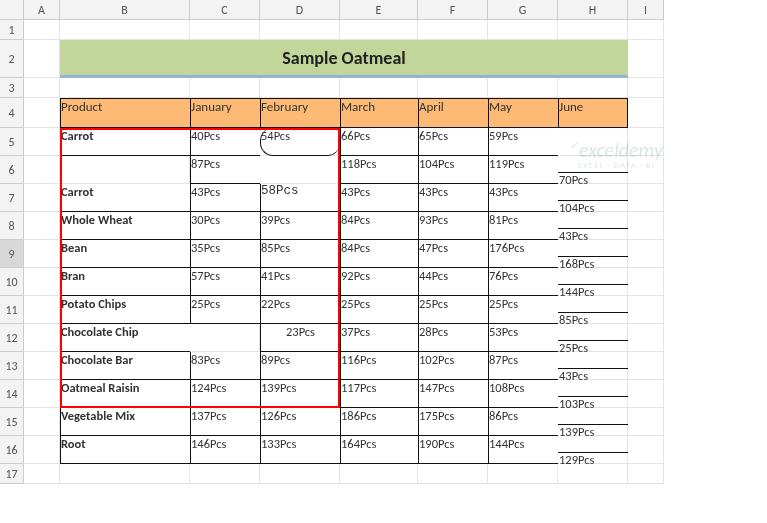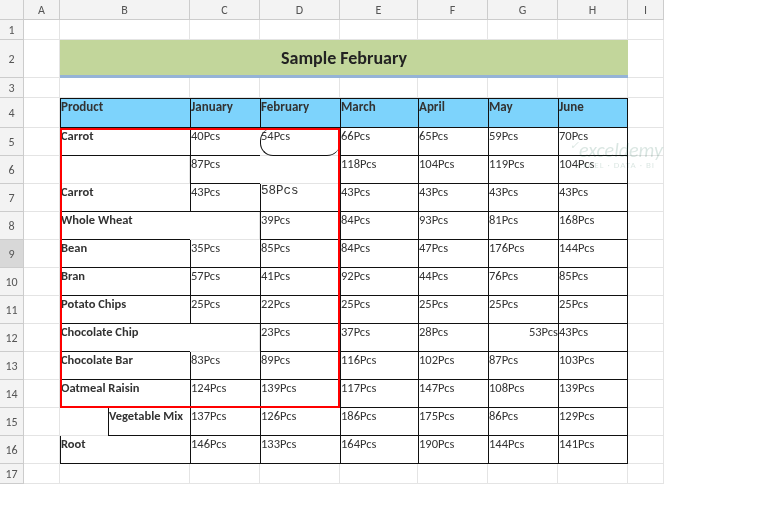--- a/index.html
+++ b/index.html
@@ -45,34 +45,34 @@
     background: #c2d69b;
     border-bottom: 3px solid #95b3d7;
     display: flex;
     align-items: center;
     justify-content: center;
     font-size: 18px;
     font-weight: bold;
     color: #222;
   }
   .thead {
-    background: #7dd3fc;
-    font-weight: bold;
+    background: #fdba74;
+    font-weight: normal;
     border: 1px solid #111;
     border-right: none;
   }
   .thead.last { border-right: 1px solid #111; }
   .tcell {
     background: #fff;
     border: 1px solid #111;
     border-top: none;
     border-right: none;
     font-size: 12.5px;
   }
-  .tcell.last { border-right: 1px solid #111; }
+  .tcell.last { border-right: 1px solid #111; margin-top: 44px; }
   .prod { font-weight: bold; }
   
   .redbox {
     position: absolute;
     border: 2px solid #ff0000;
     pointer-events: none;
     z-index: 5;
   }
   .watermark {
     position: absolute;
@@ -266,21 +266,21 @@
     <div class="cell" style="grid-column:10;grid-row:17;"></div>
     <div class="cell" style="grid-column:2;grid-row:18;"></div>
     <div class="cell" style="grid-column:3;grid-row:18;"></div>
     <div class="cell" style="grid-column:4;grid-row:18;"></div>
     <div class="cell" style="grid-column:5;grid-row:18;"></div>
     <div class="cell" style="grid-column:6;grid-row:18;"></div>
     <div class="cell" style="grid-column:7;grid-row:18;"></div>
     <div class="cell" style="grid-column:8;grid-row:18;"></div>
     <div class="cell" style="grid-column:9;grid-row:18;"></div>
     <div class="cell" style="grid-column:10;grid-row:18;"></div>
-    <div class="titlebar">Sample February</div>
+    <div class="titlebar">Sample Oatmeal</div>
     <div class="thead" style="grid-column:3;grid-row:5;">Product</div>
     <div class="thead" style="grid-column:4;grid-row:5;">January</div>
     <div class="thead" style="grid-column:5;grid-row:5;">February</div>
     <div class="thead" style="grid-column:7;grid-row:5;">April</div>
     <div class="thead" style="grid-column:6;grid-row:5;">March</div>
     <div class="thead last" style="grid-column:9;grid-row:5;">June</div>
     <div class="thead" style="grid-column:8;grid-row:5;">May</div>
     <div class="tcell prod" style="grid-column:3;grid-row:6;">Carrot</div>
     <div class="tcell" style="grid-column:4;grid-row:6;">40Pcs</div>
     <div class="tcell" style="grid-column:5;grid-row:6;border-radius:13px;">54Pcs</div>
@@ -295,20 +295,21 @@
     <div class="tcell" style="grid-column:8;grid-row:7;">119Pcs</div>
     <div class="tcell last" style="grid-column:9;grid-row:7;">104Pcs</div>
     <div class="tcell prod" style="grid-column:3;grid-row:8;">Carrot</div>
     <div class="tcell" style="grid-column:4;grid-row:8;">43Pcs</div>
     <div class="tcell" style="grid-column:5;grid-row:8;font-family:Liberation Mono, monospace;">58Pcs</div>
     <div class="tcell" style="grid-column:6;grid-row:8;">43Pcs</div>
     <div class="tcell" style="grid-column:7;grid-row:8;">43Pcs</div>
     <div class="tcell" style="grid-column:8;grid-row:8;">43Pcs</div>
     <div class="tcell last" style="grid-column:9;grid-row:8;">43Pcs</div>
     <div class="tcell prod" style="grid-column:3;grid-row:9;">Whole Wheat</div>
+    <div class="tcell" style="grid-column:4;grid-row:9;">30Pcs</div>
     <div class="tcell" style="grid-column:5;grid-row:9;">39Pcs</div>
     <div class="tcell" style="grid-column:6;grid-row:9;">84Pcs</div>
     <div class="tcell" style="grid-column:7;grid-row:9;">93Pcs</div>
     <div class="tcell" style="grid-column:8;grid-row:9;">81Pcs</div>
     <div class="tcell last" style="grid-column:9;grid-row:9;">168Pcs</div>
     <div class="tcell prod" style="grid-column:3;grid-row:10;">Bean</div>
     <div class="tcell" style="grid-column:4;grid-row:10;">35Pcs</div>
     <div class="tcell" style="grid-column:5;grid-row:10;">85Pcs</div>
     <div class="tcell" style="grid-column:6;grid-row:10;">84Pcs</div>
     <div class="tcell" style="grid-column:7;grid-row:10;">47Pcs</div>
@@ -322,53 +323,52 @@
     <div class="tcell" style="grid-column:8;grid-row:11;">76Pcs</div>
     <div class="tcell last" style="grid-column:9;grid-row:11;">85Pcs</div>
     <div class="tcell prod" style="grid-column:3;grid-row:12;">Potato Chips</div>
     <div class="tcell" style="grid-column:4;grid-row:12;">25Pcs</div>
     <div class="tcell" style="grid-column:5;grid-row:12;">22Pcs</div>
     <div class="tcell" style="grid-column:6;grid-row:12;">25Pcs</div>
     <div class="tcell" style="grid-column:7;grid-row:12;">25Pcs</div>
     <div class="tcell" style="grid-column:8;grid-row:12;">25Pcs</div>
     <div class="tcell last" style="grid-column:9;grid-row:12;">25Pcs</div>
     <div class="tcell prod" style="grid-column:3;grid-row:13;">Chocolate Chip</div>
-    <div class="tcell" style="grid-column:5;grid-row:13;">23Pcs</div>
+    <div class="tcell" style="grid-column:5;grid-row:13;text-align:center;">23Pcs</div>
     <div class="tcell" style="grid-column:6;grid-row:13;">37Pcs</div>
     <div class="tcell" style="grid-column:7;grid-row:13;">28Pcs</div>
-    <div class="tcell" style="grid-column:8;grid-row:13;text-align:right;">53Pcs</div>
+    <div class="tcell" style="grid-column:8;grid-row:13;">53Pcs</div>
     <div class="tcell last" style="grid-column:9;grid-row:13;">43Pcs</div>
     <div class="tcell prod" style="grid-column:3;grid-row:14;">Chocolate Bar</div>
     <div class="tcell" style="grid-column:4;grid-row:14;">83Pcs</div>
     <div class="tcell" style="grid-column:5;grid-row:14;">89Pcs</div>
     <div class="tcell" style="grid-column:6;grid-row:14;">116Pcs</div>
     <div class="tcell" style="grid-column:7;grid-row:14;">102Pcs</div>
     <div class="tcell" style="grid-column:8;grid-row:14;">87Pcs</div>
     <div class="tcell last" style="grid-column:9;grid-row:14;">103Pcs</div>
     <div class="tcell prod" style="grid-column:3;grid-row:15;">Oatmeal Raisin</div>
     <div class="tcell" style="grid-column:4;grid-row:15;">124Pcs</div>
     <div class="tcell" style="grid-column:5;grid-row:15;">139Pcs</div>
     <div class="tcell" style="grid-column:6;grid-row:15;">117Pcs</div>
     <div class="tcell" style="grid-column:7;grid-row:15;">147Pcs</div>
     <div class="tcell" style="grid-column:8;grid-row:15;">108Pcs</div>
     <div class="tcell last" style="grid-column:9;grid-row:15;">139Pcs</div>
-    <div class="tcell prod" style="grid-column:3;grid-row:16;margin-left:48px;">Vegetable Mix</div>
+    <div class="tcell prod" style="grid-column:3;grid-row:16;">Vegetable Mix</div>
     <div class="tcell" style="grid-column:4;grid-row:16;">137Pcs</div>
     <div class="tcell" style="grid-column:5;grid-row:16;">126Pcs</div>
     <div class="tcell" style="grid-column:6;grid-row:16;">186Pcs</div>
     <div class="tcell" style="grid-column:7;grid-row:16;">175Pcs</div>
     <div class="tcell" style="grid-column:8;grid-row:16;">86Pcs</div>
     <div class="tcell last" style="grid-column:9;grid-row:16;">129Pcs</div>
     <div class="tcell prod" style="grid-column:3;grid-row:17;">Root</div>
     <div class="tcell" style="grid-column:4;grid-row:17;">146Pcs</div>
     <div class="tcell" style="grid-column:5;grid-row:17;">133Pcs</div>
     <div class="tcell" style="grid-column:6;grid-row:17;">164Pcs</div>
     <div class="tcell" style="grid-column:7;grid-row:17;">190Pcs</div>
     <div class="tcell" style="grid-column:8;grid-row:17;">144Pcs</div>
-    <div class="tcell last" style="grid-column:9;grid-row:17;">141Pcs</div>
   </div>
 
 <div class="redbox" style="left:60px; top:128px; width:280px; height:280px;"></div>
 
 <div class="watermark">
   <span style="font-size:11px;vertical-align:super;">✓</span><span>exceldemy</span>
   <small>EXCEL · DATA · BI</small>
 </div>
 
 </body></html>

